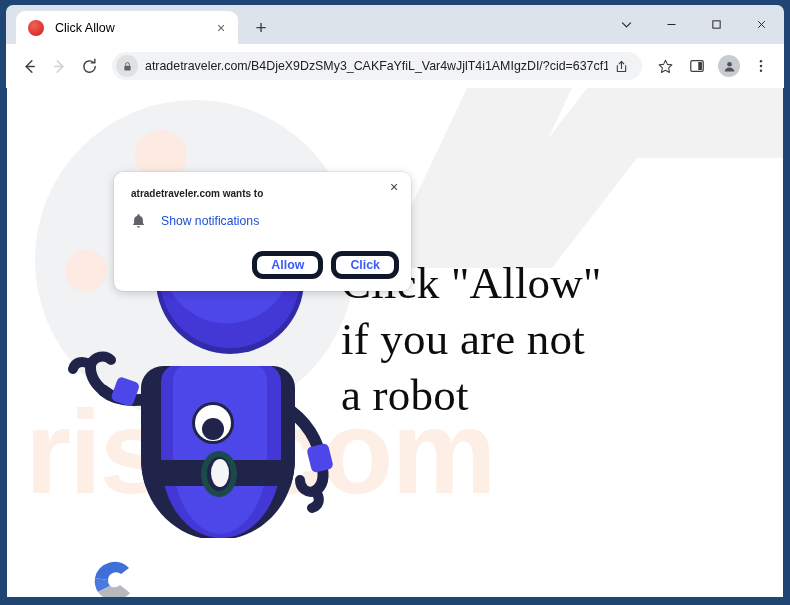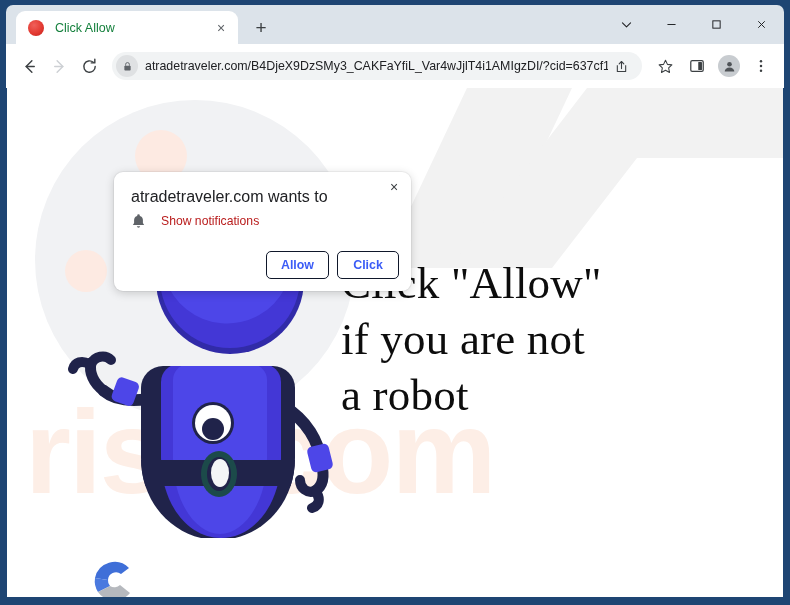--- a/index.html
+++ b/index.html
@@ -42,21 +42,21 @@
   }
   .tab-favicon {
     width: 16px; height: 16px;
     border-radius: 50%;
     background: radial-gradient(circle at 38% 33%, #f0605a 0%, #e33a32 55%, #c22019 100%);
     flex: 0 0 auto;
   }
   .tab-title {
     margin-left: 11px;
     font-size: 12.5px;
-    color: #15803d;
+    color: #000000;
     white-space: nowrap;
     overflow: hidden;
     text-overflow: ellipsis;
     flex: 1 1 auto;
   }
   .tab-close {
     width: 18px; height: 18px;
     display: flex; align-items: center; justify-content: center;
     color: #5f6368;
     font-size: 14px;
@@ -224,47 +224,48 @@
     position: absolute;
     right: 6px; top: 4px;
     width: 22px; height: 22px;
     display: flex; align-items: center; justify-content: center;
     color: #3c4043;
     font-size: 14px;
   }
   #popup-title {
     position: absolute;
     left: 17px; top: 16px;
-    font-size: 16px;
+    font-size: 10px;
     color: #202124;
+    font-weight: bold;
   }
   #popup-row {
     position: absolute;
     left: 17px; top: 41px;
     display: flex;
     align-items: center;
   }
   #popup-row-label {
     margin-left: 15px;
     font-size: 12.2px;
-    color: #b91c1c;
+    color: #1d4ed8;
   }
   #popup-actions {
     position: absolute;
     right: 12px; bottom: 12px;
     display: flex;
     gap: 8px;
   }
   .popup-btn {
     min-width: 62px;
     height: 28px;
     padding: 0 14px;
     background: #ffffff;
-    border: 1px solid #0f172a;
-    border-radius: 5px;
+    border: 5px solid #0f172a;
+    border-radius: 11px;
     color: #3b5cf6;
     font-size: 12.4px;
     font-weight: bold;
     font-family: "Liberation Sans", sans-serif;
     display: flex; align-items: center; justify-content: center;
     cursor: pointer;
   }
 </style>
 </head>
 <body>

